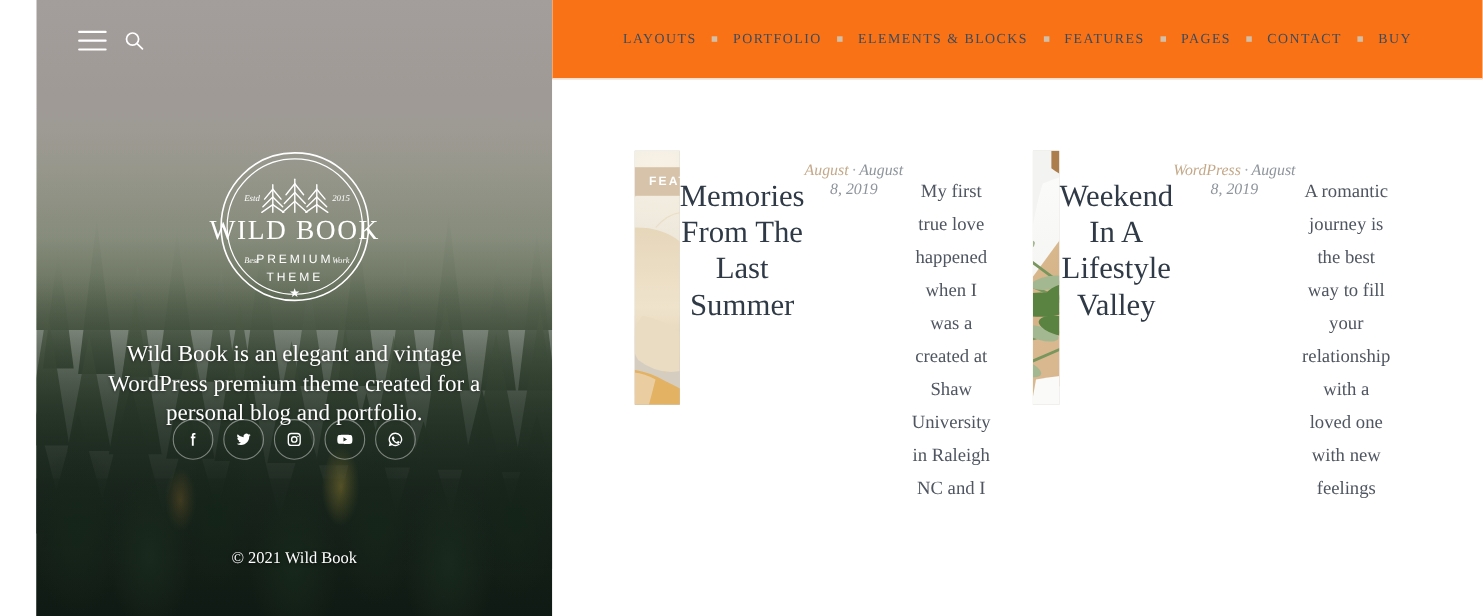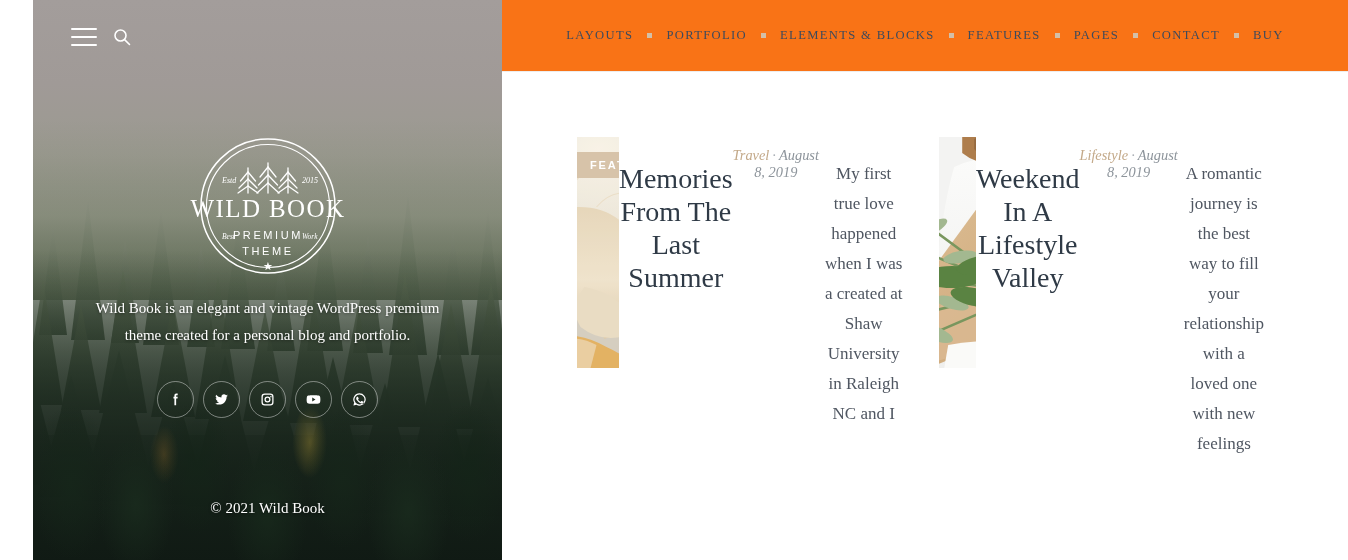--- a/index.html
+++ b/index.html
@@ -57,25 +57,25 @@
   .hamburger span { display:block; height:2px; width:100%; background:#ffffff; border-radius:1px; }
   .search-ico { width:20px; height:20px; cursor:pointer; display:block; }
 
   .logo-wrap {
     position:absolute; left:50%; top:135px; transform:translateX(-50%);
     width:180px; height:142px;
   }
   .logo-svg { width:180px; height:142px; display:block; }
 
   .tagline {
-    position:absolute; left:0; right:0; top:295px;
+    position:absolute; left:0; right:0; top:308px;
     padding:0 44px;
     text-align:center;
     color:#ffffff;
-    font-size:15px;
+    font-size:21px;
     line-height:27px;
     font-family:"Liberation Serif", serif;
     text-shadow:0 1px 3px rgba(0,0,0,0.45);
   }
 
   .socials {
     position:absolute; left:0; right:0; top:381px;
     display:flex; justify-content:center; gap:9px;
   }
   .social {
@@ -418,21 +418,21 @@
               <path d="M146 62 q2 -20 14 -26"></path>
               <path d="M172 70 q12 -14 26 -14"></path>
               <path d="M196 96 q20 -6 30 2"></path>
               <path d="M100 96 q-16 -6 -24 2"></path>
             </g>
             <rect width="347" height="231" fill="#f2e6d4" opacity="0.16"></rect>
           </svg>
         </div>
         <h2 class="post-title">Memories From The Last Summer</h2>
         <div class="post-meta">
-          <span class="post-cat">Travel</span><span class="meta-dot">·</span><span>August 8, 2019</span>
+          <span class="post-cat">August</span><span class="meta-dot">·</span><span>August 8, 2019</span>
         </div>
         <p class="post-excerpt">My first true love happened when I was a created at Shaw University in Raleigh NC and I</p>
       </article>
 
       <article class="post">
         <div class="thumb">
           <svg viewBox="0 0 347 231" preserveAspectRatio="xMidYMid slice">
             <defs>
               <linearGradient id="p2kraft" x1="0" y1="0" x2="1" y2="1">
                 <stop offset="0%" stop-color="#e0c39b"></stop>
@@ -489,20 +489,20 @@
               <path d="M254 202 q18 0 28 10"></path>
             </g>
             <path d="M296 186 q22 -4 38 14 q10 18 -8 28 q-26 8 -40 -12 q-6 -18 10 -30 Z" fill="#e7c5aa"></path>
 
             <path d="M164 208 q50 -10 96 6 l-4 17 H160 Z" fill="#fafaf8"></path>
             <rect width="347" height="231" fill="#ffffff" opacity="0.07"></rect>
           </svg>
         </div>
         <h2 class="post-title">Weekend In A Lifestyle Valley</h2>
         <div class="post-meta">
-          <span class="post-cat">Lifestyle</span><span class="meta-dot">·</span><span>August 8, 2019</span>
+          <span class="post-cat">WordPress</span><span class="meta-dot">·</span><span>August 8, 2019</span>
         </div>
         <p class="post-excerpt">A romantic journey is the best way to fill your relationship with a loved one with new feelings</p>
       </article>
 
     </section>
   </main>
 </div>
 
 </body></html>

